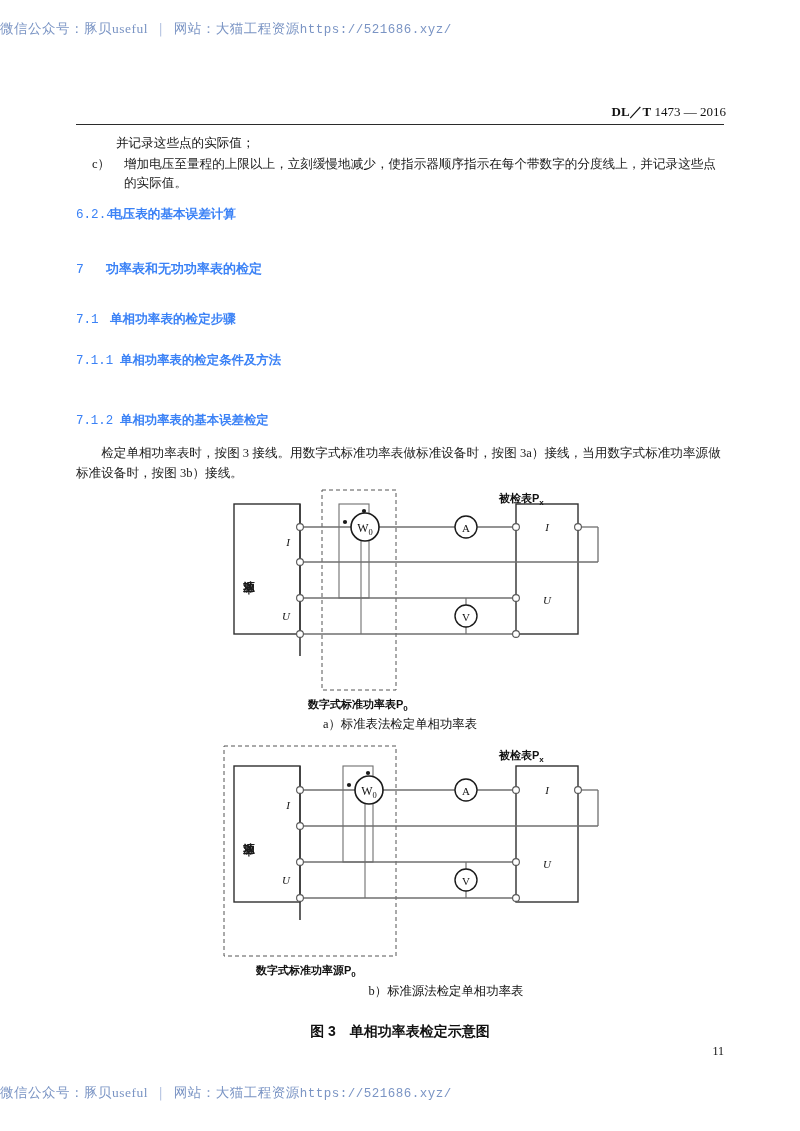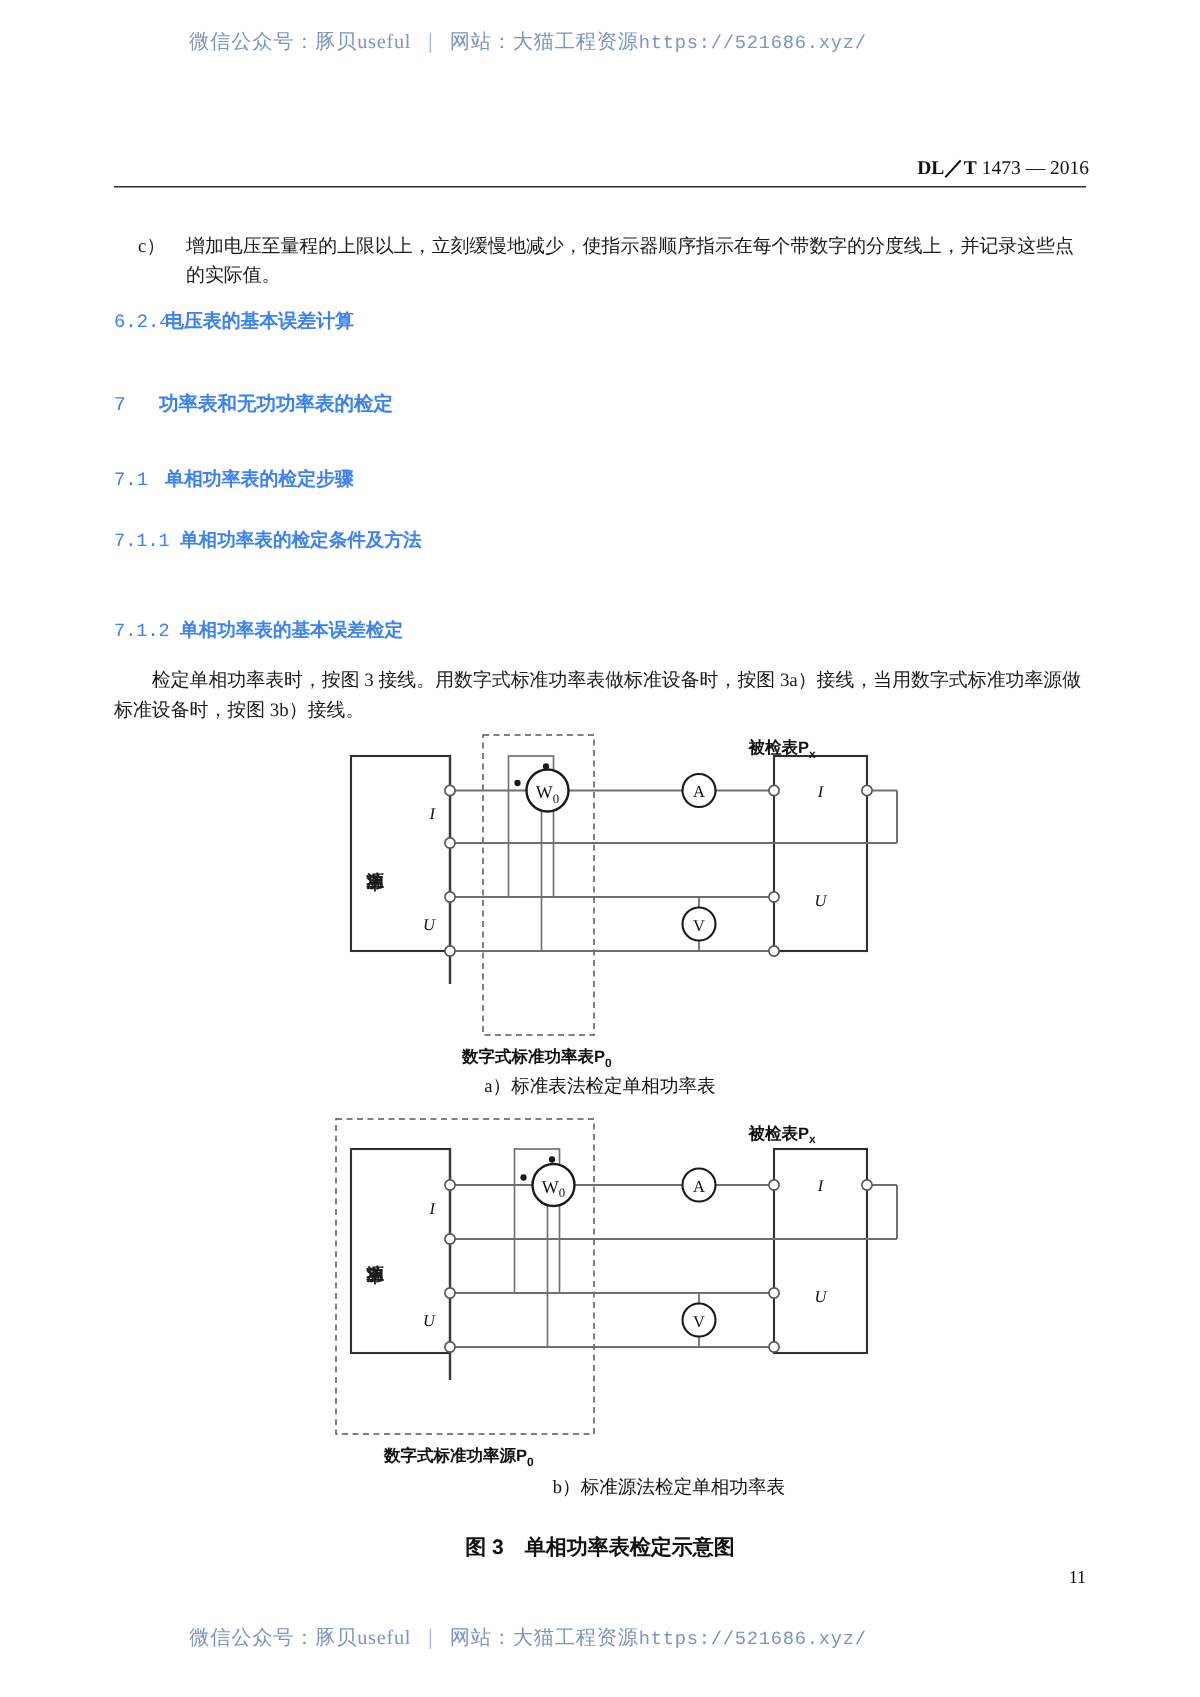--- a/index.html
+++ b/index.html
@@ -5,21 +5,21 @@
   html,body{margin:0;padding:0;background:#ffffff;}
   body{
     width:800px;height:1131px;position:relative;overflow:hidden;
     font-family:"Liberation Serif","DejaVu Serif",serif;
     color:#1a1a1a;
   }
   .page{position:absolute;inset:0;}
 
   
   .wm{
-    position:absolute;left:16px;width:672px;text-align:center;
+    position:absolute;left:0;width:672px;
     color:#7a94c4;letter-spacing:.5px;white-space:nowrap;
     font-family:"Liberation Serif","DejaVu Serif",serif;
   }
   .wm .cn{font-size:13.5px;}
   .wm .mono{font-family:"Liberation Mono","DejaVu Sans Mono",monospace;font-size:12.5px;}
   .wm .sep{color:#9fb2d8;padding:0 6px;}
   .wm-top{top:19px;}
   .wm-bot{top:1083px;}
 
   
@@ -86,20 +86,21 @@
   </div>
 
   <div class="runhead">
     <b>DL／T</b>
     <span class="light">1473</span>
     <span class="light">—</span>
     <span class="light">2016</span>
   </div>
   <div class="rule"></div>
 
+  <div class="txt indent-cont" style="top:134px;">并记录这些点的实际值；</div>
 
   <div class="listrow" style="top:155px;">
     <span class="mark">c）</span>
     <span class="body">增加电压至量程的上限以上，立刻缓慢地减少，使指示器顺序指示在每个带数字的分度线上，并记录这些点的实际值。</span>
   </div>
 
   <div class="h2" style="top:206px;">
     <span class="num">6.2.4</span><span>电压表的基本误差计算</span>
   </div>
 

